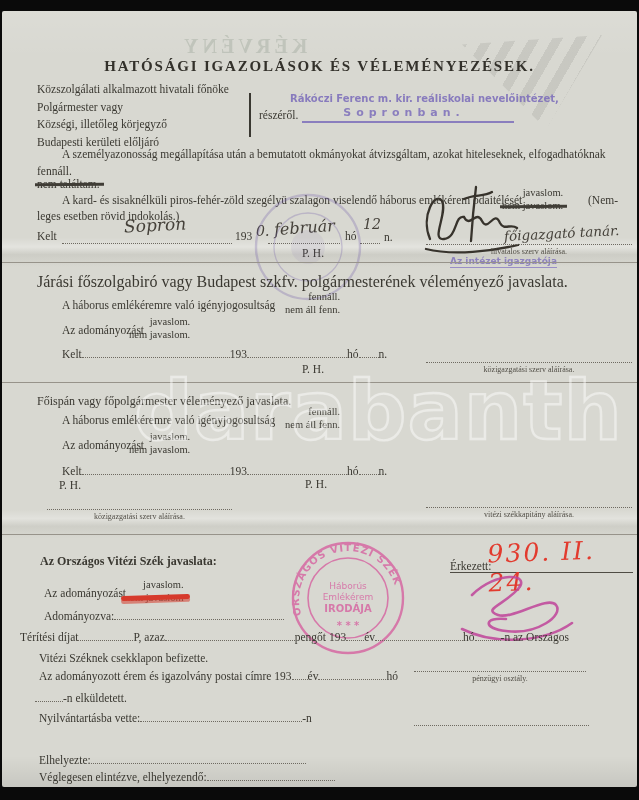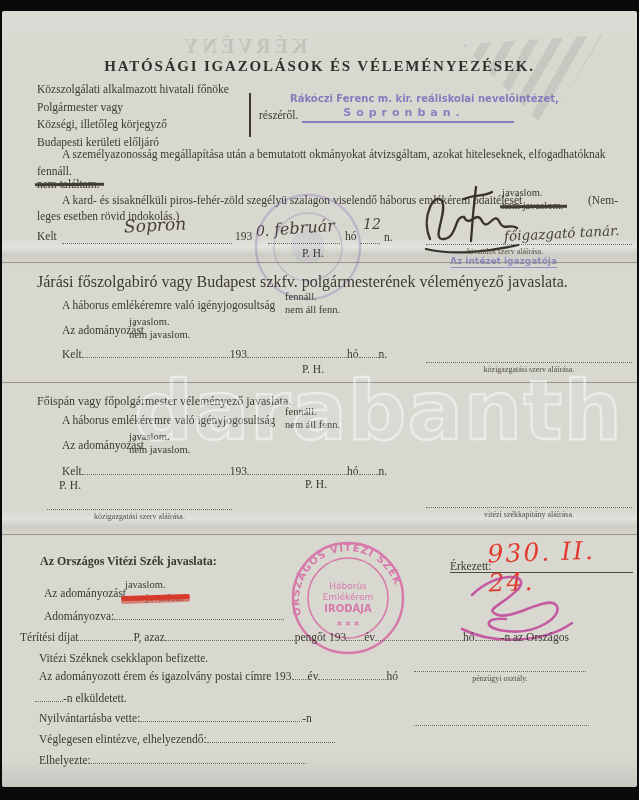--- a/index.html
+++ b/index.html
@@ -7,21 +7,21 @@
   #paper{position:absolute;left:2px;right:2px;top:11px;bottom:13px;background:#d8d8d1;border-radius:2px;overflow:hidden;}
   #paper::before{content:"";position:absolute;inset:0;pointer-events:none;background:
     linear-gradient(180deg, rgba(255,255,255,.10) 0%, rgba(255,255,255,0) 6%,
       rgba(255,255,255,0) 29.2%, rgba(255,255,255,.30) 30.4%, rgba(110,110,100,.10) 31.4%, rgba(255,255,255,0) 33%,
       rgba(255,255,255,0) 64.3%, rgba(255,255,255,.26) 65.4%, rgba(110,110,100,.09) 66.4%, rgba(255,255,255,0) 68%,
       rgba(0,0,0,0) 96%, rgba(0,0,0,.08) 100%);}
   .t{position:absolute;white-space:nowrap;color:#3a3831;font:11.5px "Liberation Serif",serif;}
   .b{font-weight:bold;}
   .cap{font-size:8px;color:#514e46;}
   .center{text-align:center;}
-  .stack{position:absolute;white-space:nowrap;color:#3a3831;font:10.5px "Liberation Serif",serif;line-height:12.5px;}
+  .stack{position:absolute;white-space:nowrap;color:#3a3831;font:10.5px "Liberation Serif",serif;line-height:12.5px;text-align:right;}
   .hw{position:absolute;white-space:nowrap;font-family:"DejaVu Serif",serif;font-style:italic;color:#45413a;}
   .dot{display:inline-block;border-bottom:1.4px dotted #6e6a61;height:10px;}
   .line{position:absolute;border-bottom:1.4px dotted #6e6a61;height:12px;}
   .solidline{position:absolute;border-bottom:1.3px solid #4f4c44;height:12px;}
   .rule{position:absolute;left:0;right:0;border-top:1px solid #97938a;height:0;}
   .strike{position:relative;display:inline-block;}
   .strike::after{content:"";position:absolute;left:-2px;right:-4px;top:5px;height:2.6px;background:#403d36;transform:rotate(-.6deg);}
   .redstrike{position:relative;display:inline-block;color:#55514a;}
   .redstrike::after{content:"";position:absolute;left:-4px;right:-6px;top:3px;height:5px;border-radius:3px;background:#d63a2c;transform:rotate(-2deg);box-shadow:0 3px 0 rgba(214,58,44,.55);}
   .purple{color:#7d6fbb;font-family:"DejaVu Sans",sans-serif;font-weight:bold;}
@@ -98,21 +98,21 @@
     <g fill="none" stroke="#37332c" stroke-width="2.3" stroke-linecap="round">
       <path d="M16,58 C6,34 22,10 28,20 C34,32 16,60 30,58 C44,56 40,34 50,36"></path>
       <path d="M50,36 C56,48 62,28 68,40 C74,52 80,28 86,42 C90,50 97,42 103,47"></path>
       <path d="M62,6 C60,22 58,44 57,60"></path>
       <path d="M50,18 C60,13 70,16 78,11"></path>
       <path d="M12,68 C40,75 78,70 104,64"></path>
     </g>
   </svg>
   <div class="hw" style="left:502px;top:214px;font-size:13.5px;transform:rotate(-3deg);">főigazgató tanár.</div>
   <div class="line" style="left:424px;top:221px;width:206px;"></div>
-  <div class="t cap center" style="left:400px;top:236px;width:206px;">hivatalos szerv aláírása.</div>
+  <div class="t cap center" style="left:424px;top:236px;width:206px;">hivatalos szerv aláírása.</div>
   <div class="t purple" style="left:448px;top:245px;font-size:9px;opacity:.8;"><span id="director-caption">Az intézet igazgatója</span></div>
 
   <div class="rule" style="top:251px;"></div>
 
   <div class="t" style="left:35px;top:262px;font-size:16px;">Járási főszolgabiró vagy Budapest szkfv. polgármesterének véleményező javaslata.</div>
   <div class="t" style="left:60px;top:288px;">A háborus emlékéremre való igényjogosultság</div>
   <div class="stack" style="left:283px;top:280px;">
     <div>fennáll.</div>
     <div>nem áll fenn.</div>
   </div>
@@ -207,21 +207,21 @@
 
   <div class="t" style="left:33px;top:680px;">
     <span class="dot" style="width:28px;"></span><span>-n elküldetett.</span>
   </div>
 
   <div class="t" style="left:37px;top:700px;">
     <span>Nyilvántartásba vette:</span><span class="dot" style="width:162px;"></span><span>-n</span>
   </div>
   <div class="line" style="left:412px;top:702px;width:175px;"></div>
 
-  <div class="t" style="left:37px;top:721px;">
+  <div class="t" style="left:37px;top:759px;">
     <span>Véglegesen elintézve, elhelyezendő:</span><span class="dot" style="width:128px;"></span>
   </div>
 
   <div class="t" style="left:37px;top:742px;">
     <span>Elhelyezte:</span><span class="dot" style="width:215px;"></span>
   </div>
 
  </div>
 </div>
 

